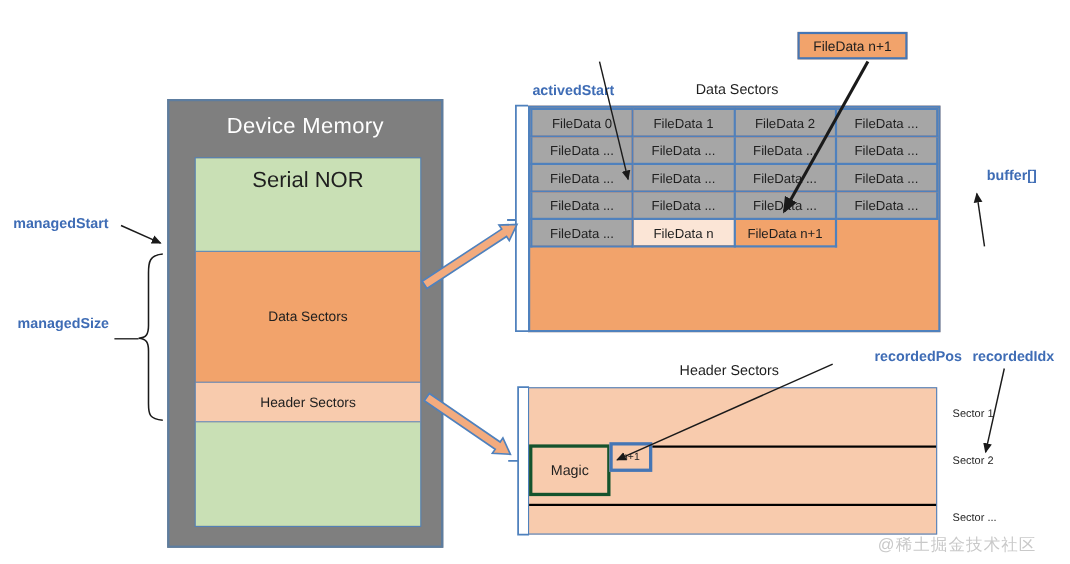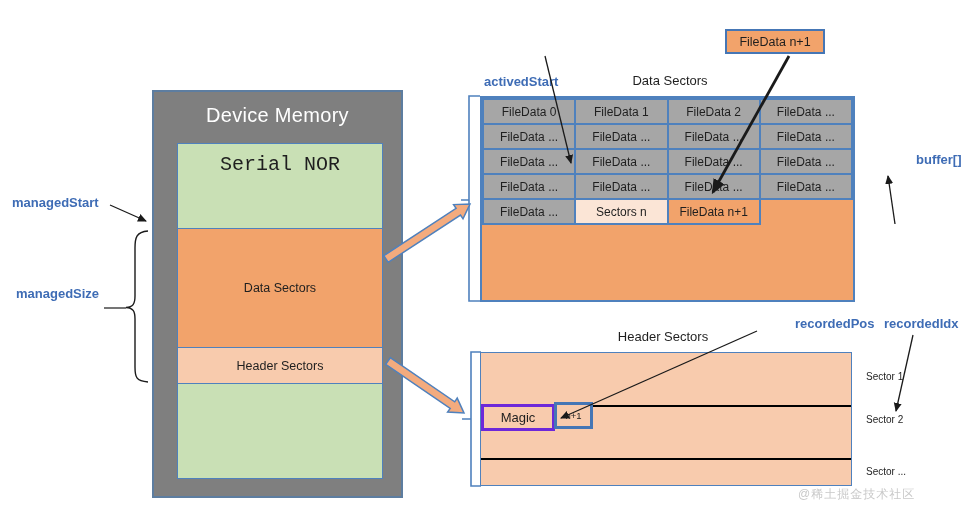--- a/index.html
+++ b/index.html
@@ -11,21 +11,21 @@
   
   .dev-outer{left:152px;top:90px;width:251px;height:408px;background:var(--dev-gray,#7f7f7f);
              border:2px solid #5d7da0;}
   .dev-title{position:absolute;left:0;top:12px;width:100%;text-align:center;color:#fff;
              font-size:20px;letter-spacing:.3px;}
   .dev-inner{position:absolute;left:23px;top:51px;width:204px;height:334px;
              border:1px solid var(--accent,#4f81bd);display:flex;flex-direction:column;}
   .reg{box-sizing:border-box;border-bottom:1px solid var(--accent,#4f81bd);
        display:flex;align-items:center;justify-content:center;font-size:12.5px;}
   .reg.serial{height:85px;background:var(--green,#c9e0b5);align-items:flex-start;padding-top:9px;
-              font-size:20px;font-family:Liberation Mono, monospace;}
+              font-size:20px;}
   .reg.datas{height:119px;background:var(--orange,#f2a36b);}
   .reg.heads{height:36px;background:var(--peach,#f8cbad);}
   .reg.freeg{flex:1;background:var(--green,#c9e0b5);border-bottom:none;}
 
   
   .dt-title{position:absolute;left:600px;top:73px;width:140px;text-align:center;font-size:13px;}
   .dt-box{left:480px;top:96px;width:375px;height:206px;background:var(--orange,#f2a36b);
           border:2px solid var(--accent,#4f81bd);}
   table.fdt{border-collapse:collapse;table-layout:fixed;width:100%;margin:0;}
   table.fdt td{border:2px solid var(--accent,#4f81bd);height:21px;text-align:center;
@@ -36,41 +36,41 @@
 
   .callout{left:725px;top:29px;width:100px;height:25px;background:var(--orange,#f2a36b);
            border:2.5px solid #4576b5;display:flex;align-items:center;justify-content:center;
            font-size:12.5px;}
 
   
   .ht-title{position:absolute;left:593px;top:329px;width:140px;text-align:center;font-size:13px;}
   .ht-box{left:480px;top:352px;width:372px;height:134px;background:var(--peach,#f8cbad);
           border:1.5px solid var(--accent,#4f81bd);}
   .ht-line{position:absolute;left:0;width:100%;height:1.5px;background:#000;}
-  .magic{left:481px;top:404px;width:74px;height:27px;background:var(--peach,#f8cbad);
-         border:3px solid #6d28d9;display:flex;align-items:center;justify-content:center;font-size:13px;text-align:center;}
+  .magic{left:481px;top:404px;width:74px;height:47px;background:var(--peach,#f8cbad);
+         border:3px solid #14532d;display:flex;align-items:center;justify-content:center;font-size:13px;text-align:center;}
   .nplus{left:554px;top:402px;width:39px;height:27px;background:var(--peach,#f8cbad);
          border:3px solid #4576b5;display:flex;align-items:center;justify-content:center;font-size:9.5px;}
   .sector-label{position:absolute;left:866px;font-size:10px;white-space:nowrap;}
 
-  .watermark{position:absolute;left:798px;top:486px;font-size:12px;color:#c9c9c9;
+  .watermark{position:absolute;left:798px;top:486px;font-size:15px;color:#c9c9c9;
              letter-spacing:1px;white-space:nowrap;}
   svg.overlay{position:absolute;left:0;top:0;pointer-events:none;z-index:20;}
 </style>
 </head>
 <body>
 
 <div class="canvas">
 
   <div class="blabel" style="left:12px;top:195px;">managedStart</div>
   <div class="blabel" style="left:16px;top:286px;">managedSize</div>
   <div class="blabel" style="left:484px;top:38px;margin-top:36px;">activedStart</div>
   <div class="blabel" style="left:759px;top:316px;margin-left:36px;">recordedPos</div>
   <div class="blabel" style="left:884px;top:316px;text-align:right;">recordedIdx</div>
-  <div class="blabel" style="left:916px;top:152px;">buffer[]</div>
+  <div class="blabel" style="left:897px;top:152px;">buffer[]</div>
 
   <div class="abs dev-outer">
     <div class="dev-title">Device Memory</div>
     <div class="dev-inner">
       <div class="reg serial">
           <span>Serial NOR</span>
         </div>
       <div class="reg datas">
           <span>Data Sectors</span>
         </div>
@@ -104,21 +104,21 @@
             <td class="cell-gray">FileData ...</td>
           </tr>
           <tr>
             <td class="cell-gray">FileData ...</td>
             <td class="cell-gray">FileData ...</td>
             <td class="cell-gray">FileData ...</td>
             <td class="cell-gray">FileData ...</td>
           </tr>
           <tr>
             <td class="cell-gray">FileData ...</td>
-            <td class="cell-light">Sectors n</td>
+            <td class="cell-light">FileData n</td>
             <td class="cell-orange">FileData n+1</td>
             <td class="cell-empty"></td>
           </tr>
         </tbody>
       </table>
   </div>
   <div class="abs callout">FileData n+1</div>
 
   <div class="ht-title">Header Sectors</div>
   <div class="abs ht-box">

